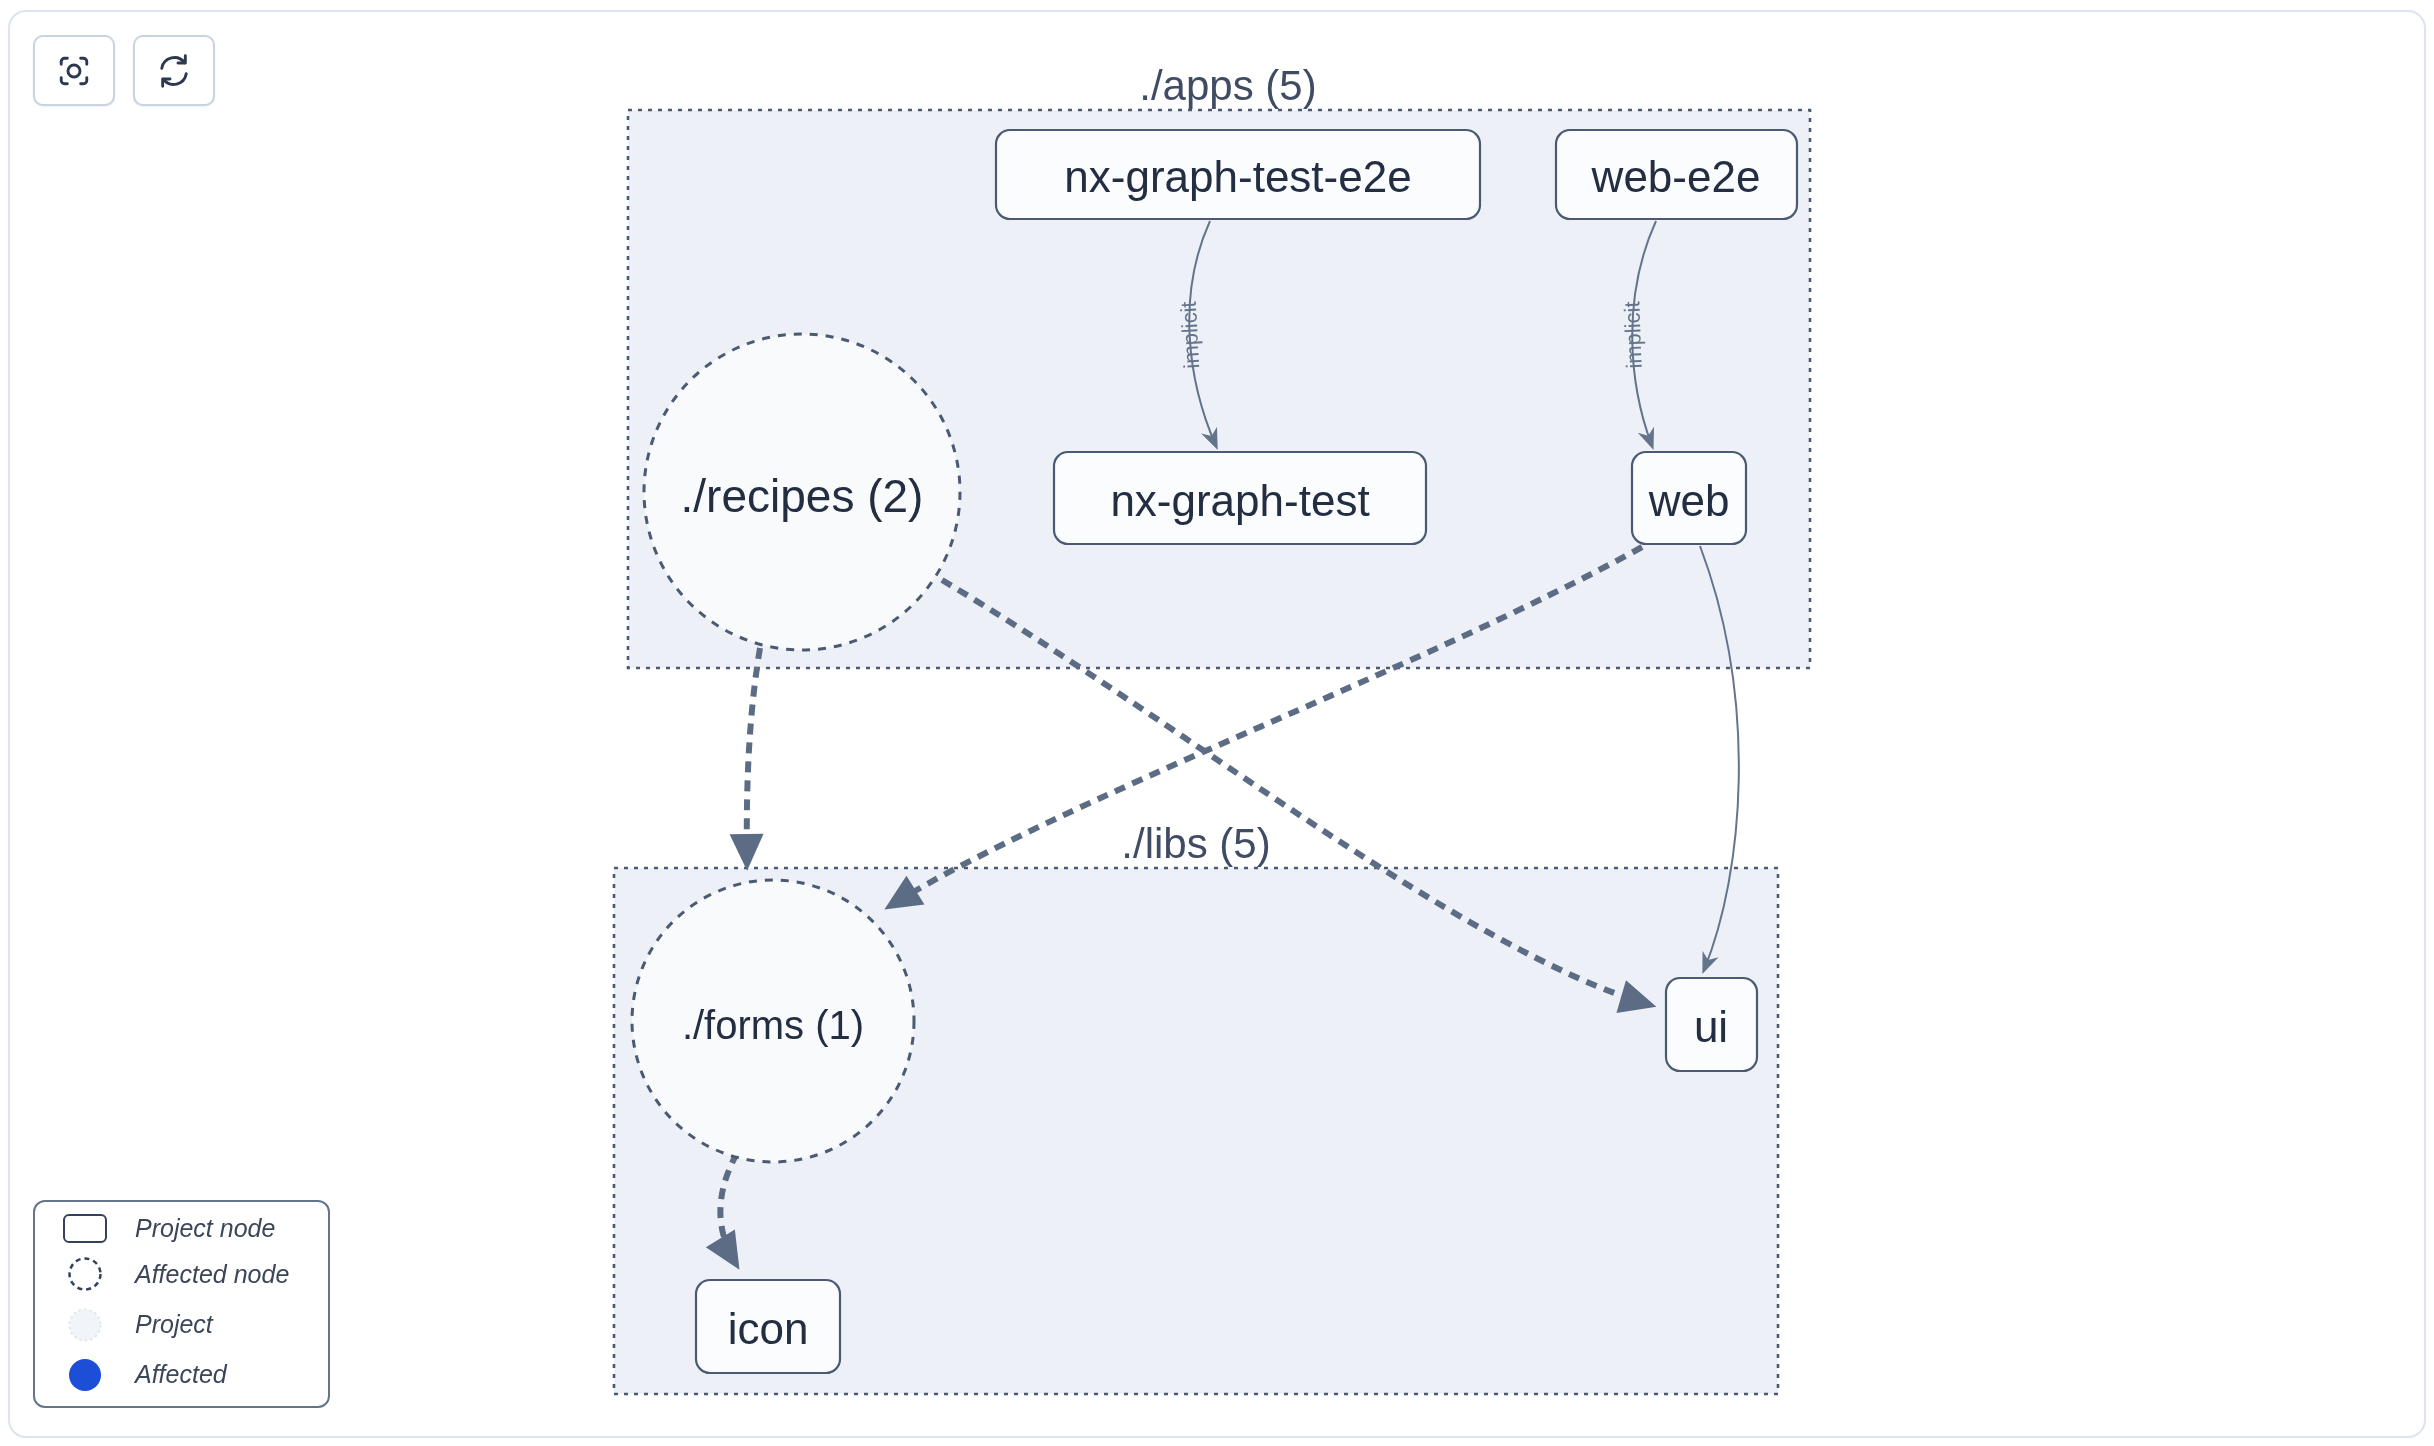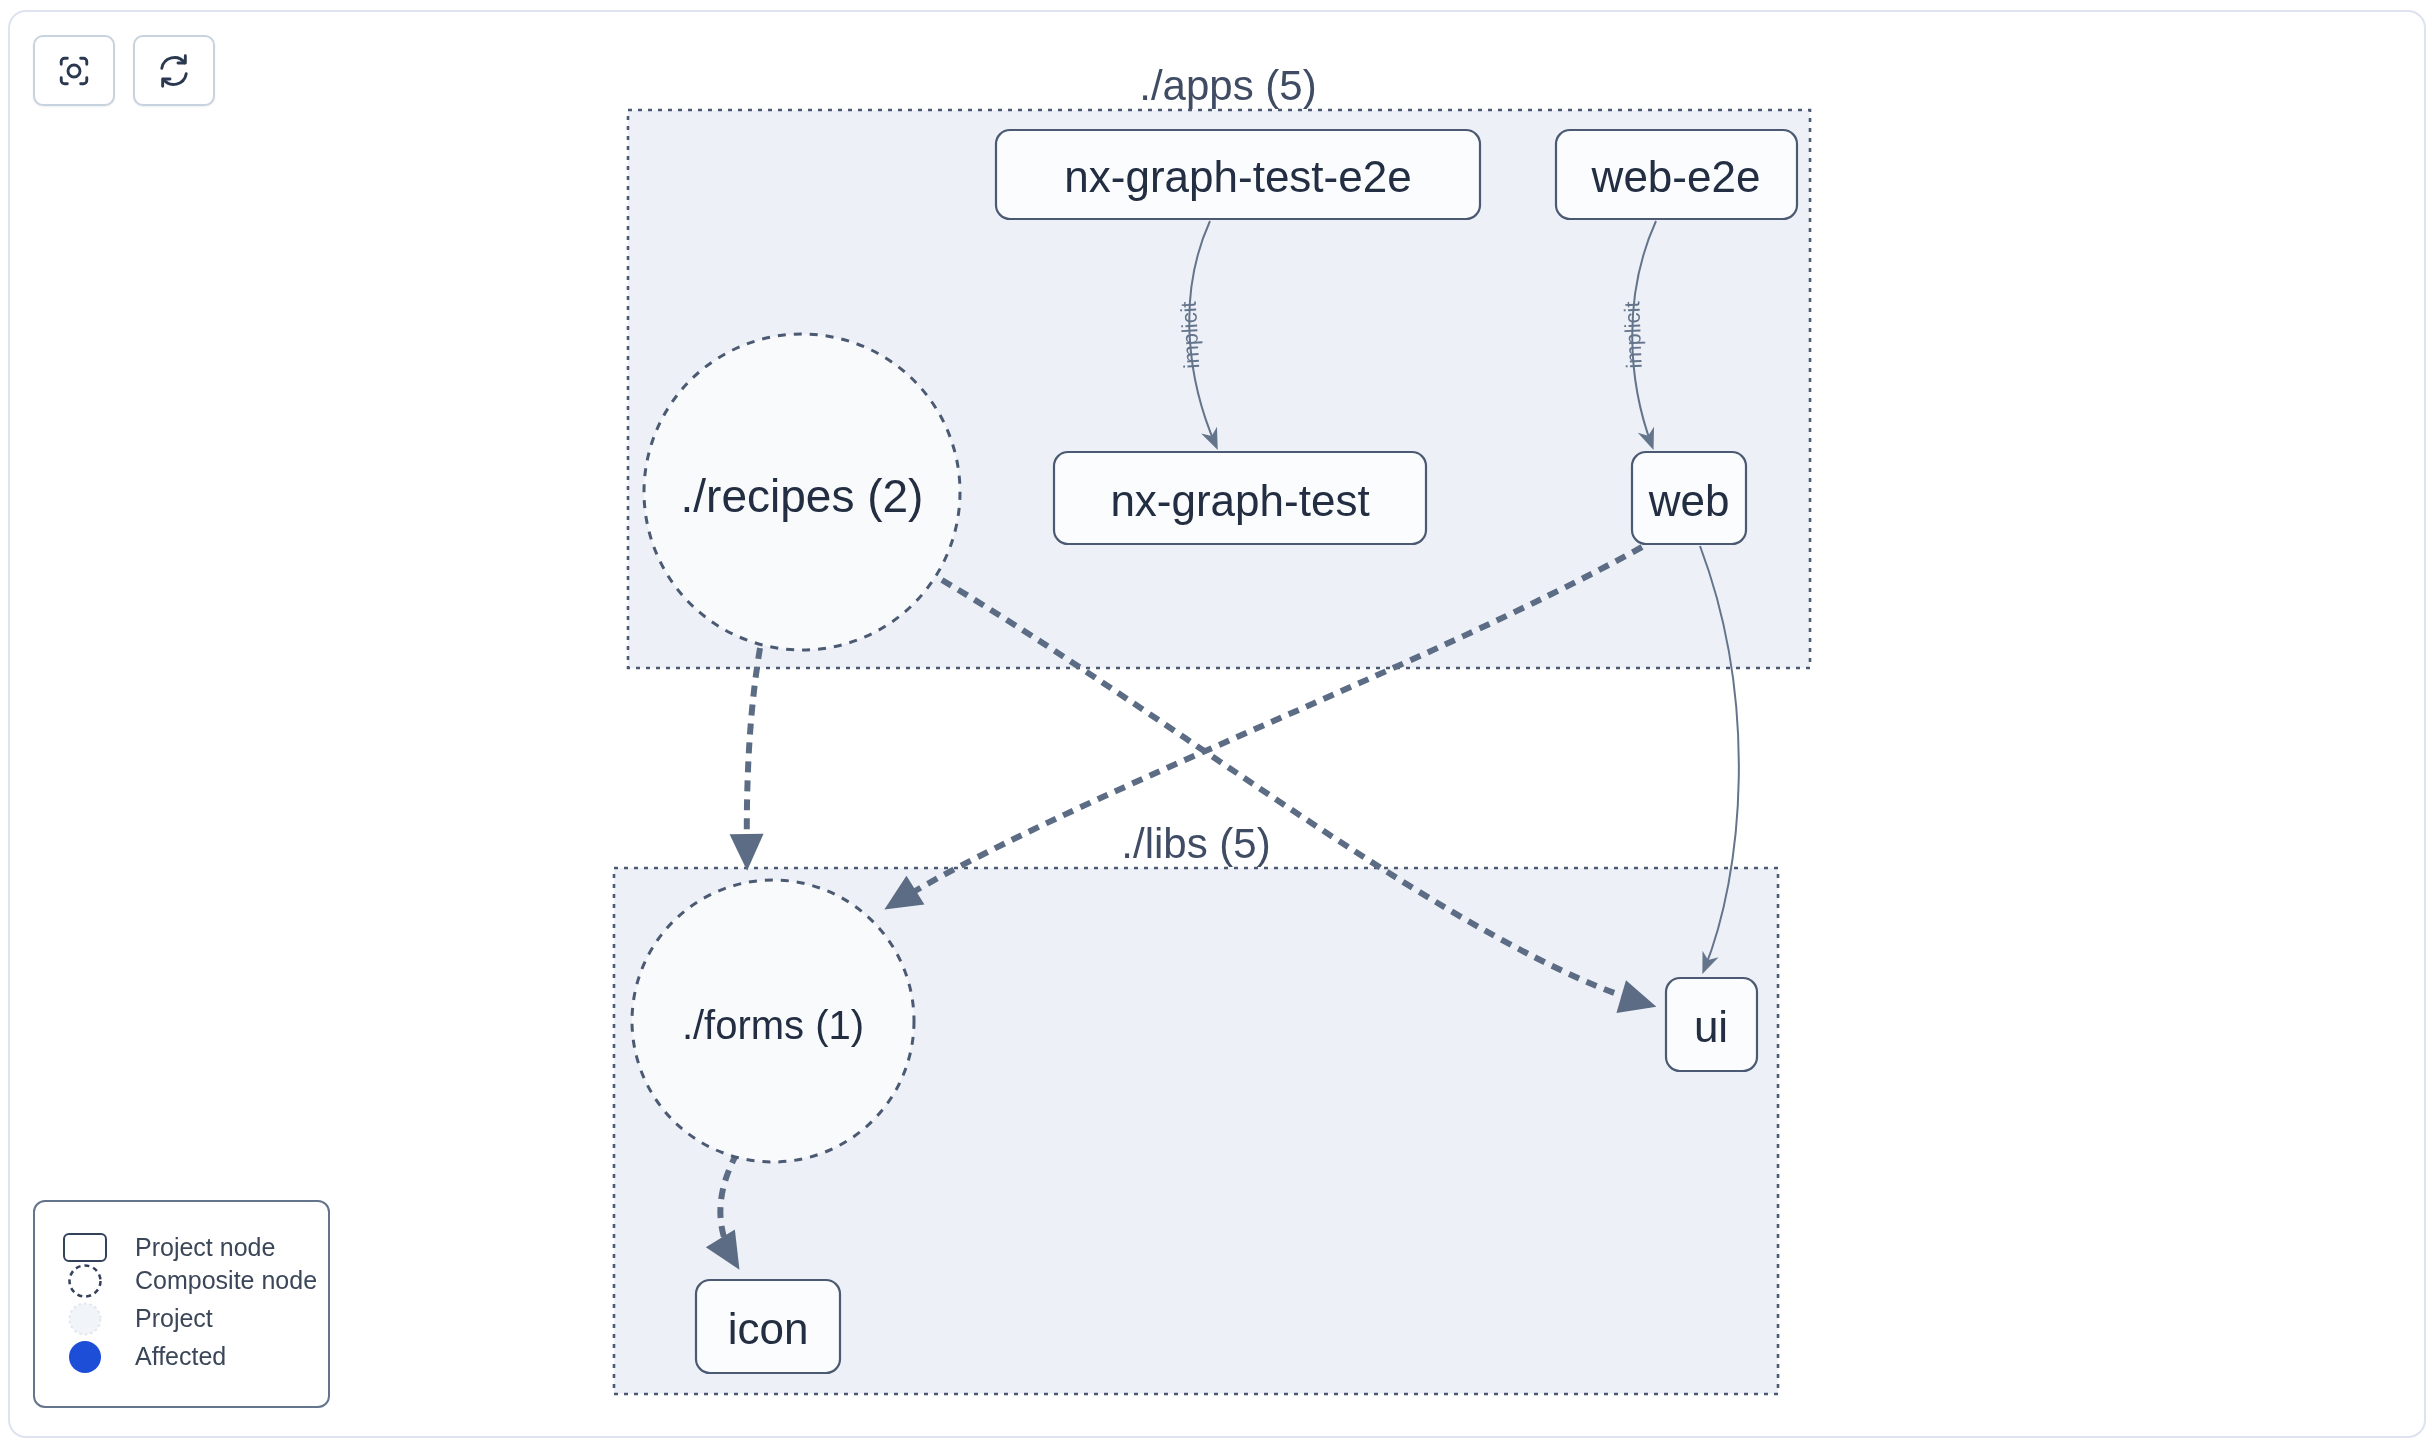--- a/index.html
+++ b/index.html
@@ -27,21 +27,21 @@
   .node-label{font-size:44px;fill:#232e42;text-anchor:middle;dominant-baseline:central;}
   .composite-circle{fill:#f8fafc;stroke:#4b5a72;stroke-width:3;stroke-dasharray:8 8;}
   .edge-thin{fill:none;stroke:#64748b;stroke-width:2;}
   .edge-thick{fill:none;stroke:#5c6c84;stroke-width:6;stroke-dasharray:11 8;}
   .edge-label{font-size:22px;fill:#64748b;text-anchor:middle;dominant-baseline:central;}
 
   .legend{
     position:absolute;left:33px;top:1200px;width:297px;height:208px;
     background:#ffffff;border:2px solid #64748b;border-radius:12px;
     box-sizing:border-box;display:flex;flex-direction:column;
-    justify-content:center;padding:12px 0;z-index:5;
+    justify-content:space-between;padding:12px 0;z-index:5;font-style:italic;
   }
   .legend-row{display:flex;align-items:center;}
   .legend-swatch{width:100px;display:flex;justify-content:center;align-items:center;flex:0 0 100px;}
   .legend-label{font-size:25px;color:#3b4759;}
   .sw-project{width:44px;height:29px;border:2.5px solid #33415c;border-radius:6px;background:#fff;box-sizing:border-box;}
 </style>
 </head>
 <body>
 
 <div id="app">
@@ -140,21 +140,21 @@
         <span class="sw-project"></span>
       </span>
       <span class="legend-label">Project node</span>
     </div>
     <div class="legend-row">
       <span class="legend-swatch">
         <svg width="38" height="38" viewBox="0 0 38 38">
           <circle cx="19" cy="19" r="15.5" fill="#ffffff" stroke="#33415c" stroke-width="2.5" stroke-dasharray="5 4"></circle>
         </svg>
       </span>
-      <span class="legend-label">Composite node</span>
+      <span class="legend-label">Affected node</span>
     </div>
     <div class="legend-row">
       <span class="legend-swatch">
         <svg width="38" height="38" viewBox="0 0 38 38">
           <circle cx="19" cy="19" r="15.5" stroke="#dfe6ee" stroke-width="2" stroke-dasharray="2.5 3" fill="#f1f5f9"></circle>
         </svg>
       </span>
       <span class="legend-label">Project</span>
     </div>
     <div class="legend-row">

